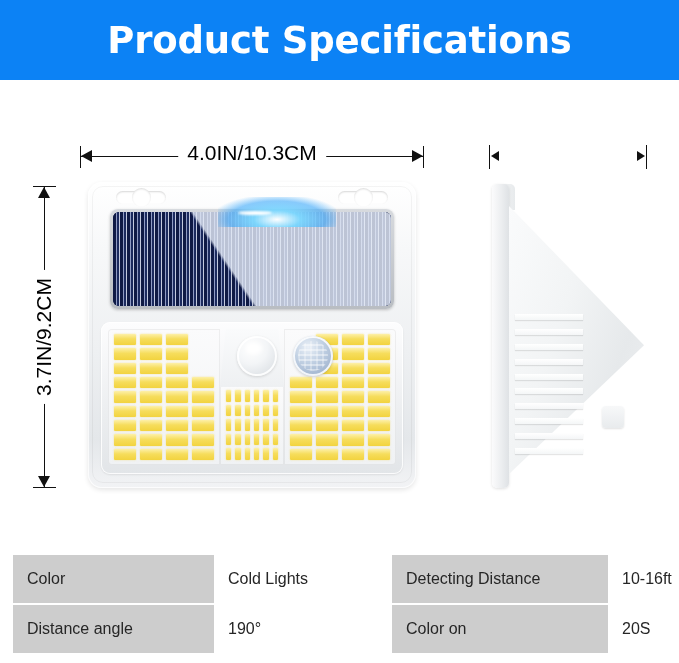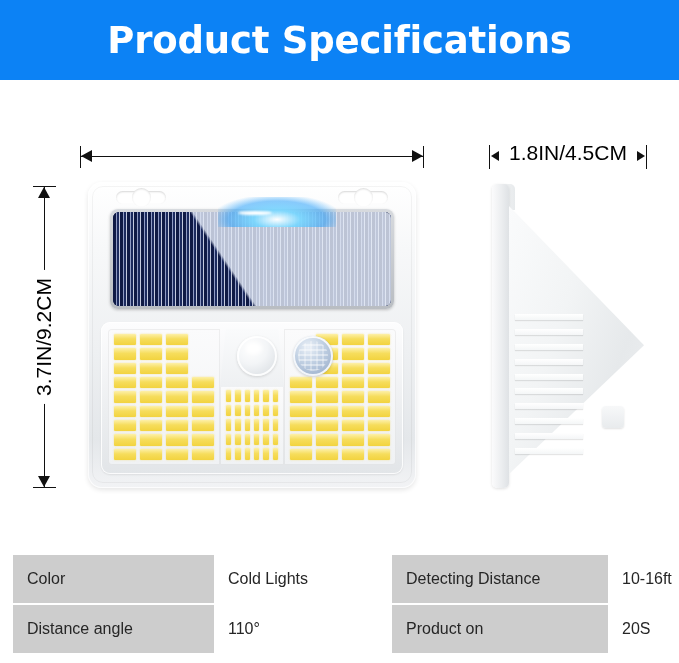--- a/index.html
+++ b/index.html
@@ -458,28 +458,28 @@
 <div class="banner">
   <div class="banner-title">Product Specifications</div>
 </div>
 
 <div class="dim-width">
   <div class="line"></div>
   <div class="cap l"></div>
   <div class="cap r"></div>
   <div class="arrow l"></div>
   <div class="arrow r"></div>
+  <div class="dim-text lbl">4.0IN/10.3CM</div>
 </div>
 
 <div class="dim-depth">
   <div class="cap l"></div>
   <div class="cap r"></div>
   <div class="arrow l"></div>
   <div class="arrow r"></div>
-  <div class="dim-text lbl">1.8IN/4.5CM</div>
 </div>
 
 <div class="dim-height">
   <div class="line"></div>
   <div class="cap t"></div>
   <div class="cap b"></div>
   <div class="arrow t"></div>
   <div class="arrow b"></div>
   <div class="dim-text lbl">3.7IN/9.2CM</div>
 </div>
@@ -644,18 +644,18 @@
 <table class="spec-table">
   <tbody>
     <tr>
       <td class="key col-k1">Color</td>
       <td class="val col-v1">Cold Lights</td>
       <td class="key col-k2">Detecting Distance</td>
       <td class="val col-v2">10-16ft</td>
     </tr>
     <tr>
       <td class="key col-k1">Distance angle</td>
-      <td class="val col-v1">110°</td>
-      <td class="key col-k2">Product on</td>
+      <td class="val col-v1">190°</td>
+      <td class="key col-k2">Color on</td>
       <td class="val col-v2">20S</td>
     </tr>
   </tbody>
 </table>
 
 </body></html>

